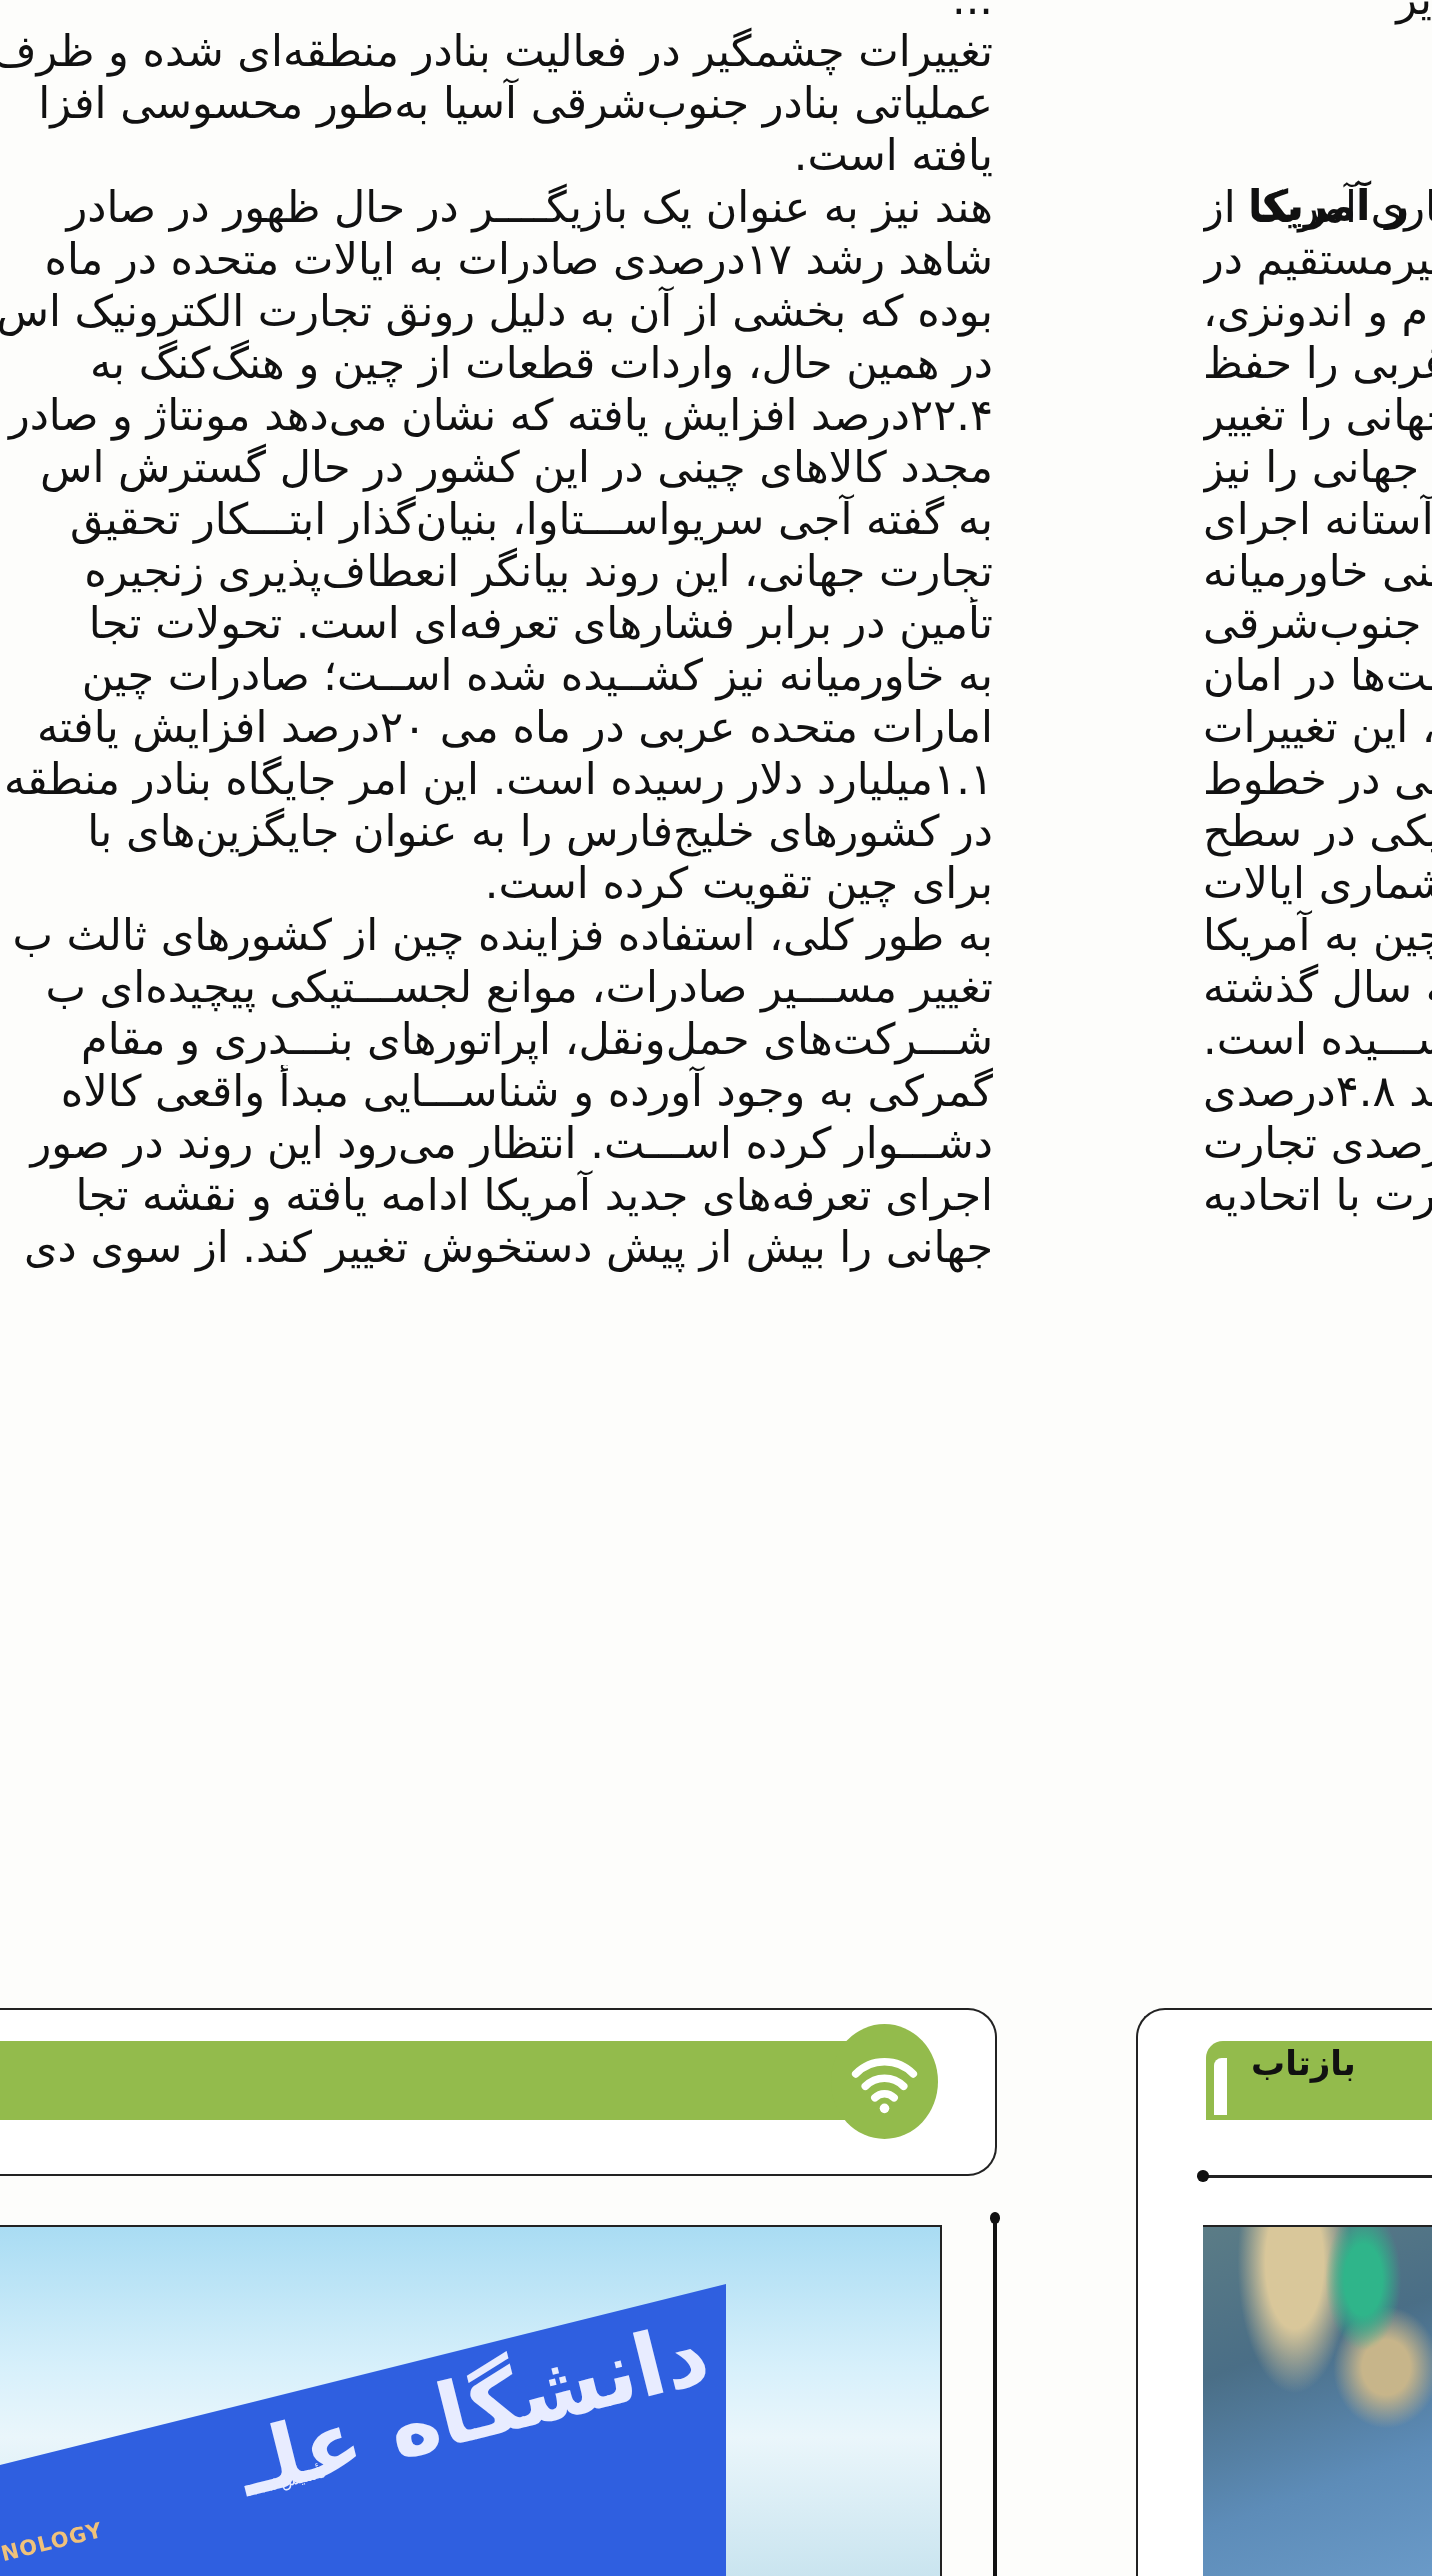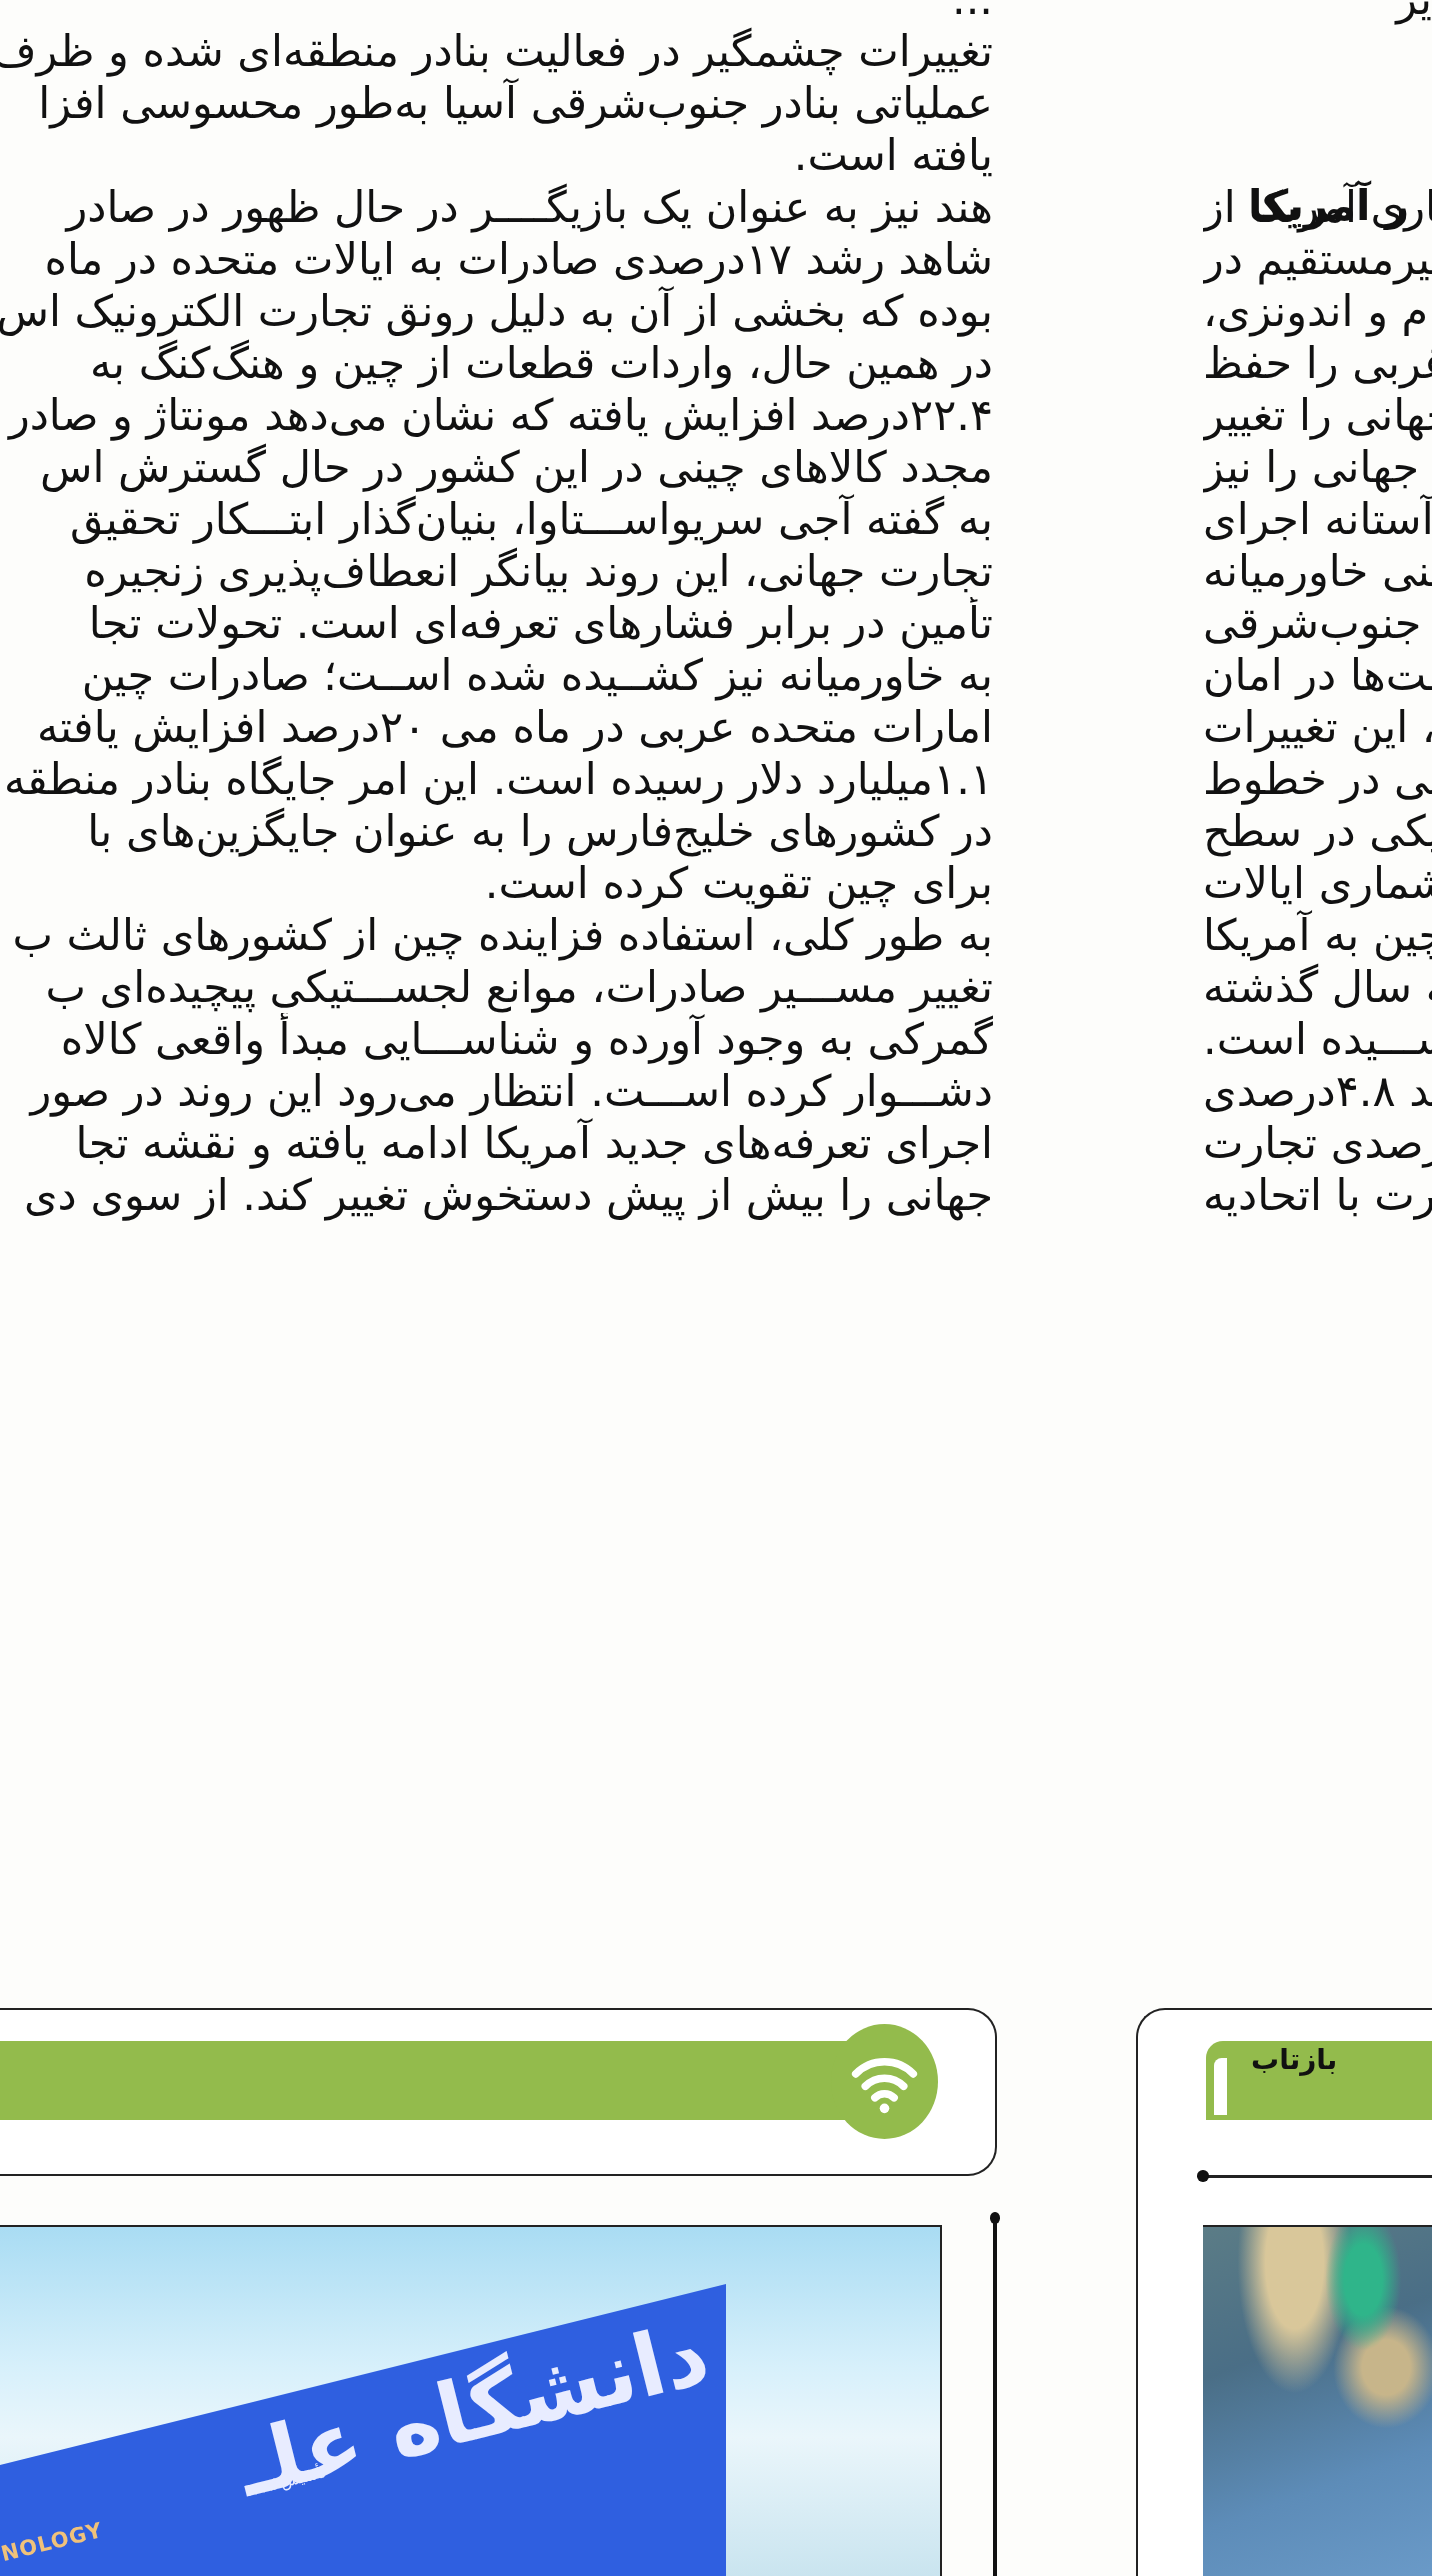--- a/index.html
+++ b/index.html
@@ -77,21 +77,21 @@
   }
   .label-tab {
     position: absolute; left: 1206px; top: 2041px; width: 248px; height: 79px;
     background: #93bb4c; border-radius: 17px 0 0 0;
   }
   .label-tab .notch {
     position: absolute; left: 7.6px; top: 17px; width: 13.4px; height: 57px;
     background: #fff; border-radius: 7.6px 0 0 0;
   }
   .label-text {
-    position: absolute; left: 1251px; top: 2043px; font-size: 28px; font-weight: bold;
+    position: absolute; left: 1251px; top: 2043px; font-size: 34px; font-weight: bold;
     direction: rtl; white-space: nowrap; color: #111;
   }
   .hline-right {
     position: absolute; left: 1201px; top: 2175px; width: 231px; height: 2.9px; background: #222;
   }
   .hline-right::before {
     content: ""; position: absolute; left: -3.8px; top: -4.8px; width: 11.5px; height: 11.5px;
     border-radius: 50%; background: #111;
   }
   .photo-right {
@@ -121,20 +121,21 @@
     <div class="line"><span>به گفته آجی سریواســـتاوا، بنیان‌گذار ابتـــکار تحقیق</span></div>
     <div class="line"><span>تجارت جهانی، این روند بیانگر انعطاف‌پذیری زنجیره</span></div>
     <div class="line"><span>تأمین در برابر فشارهای تعرفه‌ای است. تحولات تجا</span></div>
     <div class="line"><span>به خاورمیانه نیز کشــیده شده اســت؛ صادرات چین</span></div>
     <div class="line"><span>امارات متحده عربی در ماه می ۲۰درصد افزایش یافته</span></div>
     <div class="line"><span>۱.۱میلیارد دلار رسیده است. این امر جایگاه بنادر منطقه</span></div>
     <div class="line"><span>در کشورهای خلیج‌فارس را به عنوان جایگزین‌های با</span></div>
     <div class="line"><span>برای چین تقویت کرده است.</span></div>
     <div class="line"><span>به طور کلی، استفاده فزاینده چین از کشورهای ثالث ب</span></div>
     <div class="line"><span>تغییر مســـیر صادرات، موانع لجســـتیکی پیچیده‌ای ب</span></div>
+    <div class="line"><span>شـــرکت‌های حمل‌ونقل، اپراتورهای بنـــدری و مقام</span></div>
     <div class="line"><span>گمرکی به وجود آورده و شناســـایی مبدأ واقعی کالاه</span></div>
     <div class="line"><span>دشـــوار کرده اســـت. انتظار می‌رود این روند در صور</span></div>
     <div class="line"><span>اجرای تعرفه‌های جدید آمریکا ادامه یافته و نقشه تجا</span></div>
     <div class="line"><span>جهانی را بیش از پیش دستخوش تغییر کند. از سوی دی</span></div>
   </div>
 <div class="col" id="col-right">
     <div class="line"><span>یر</span></div>
     <div class="line"><span></span></div>
     <div class="line"><span></span></div>
     <div class="line"><span></span></div>

